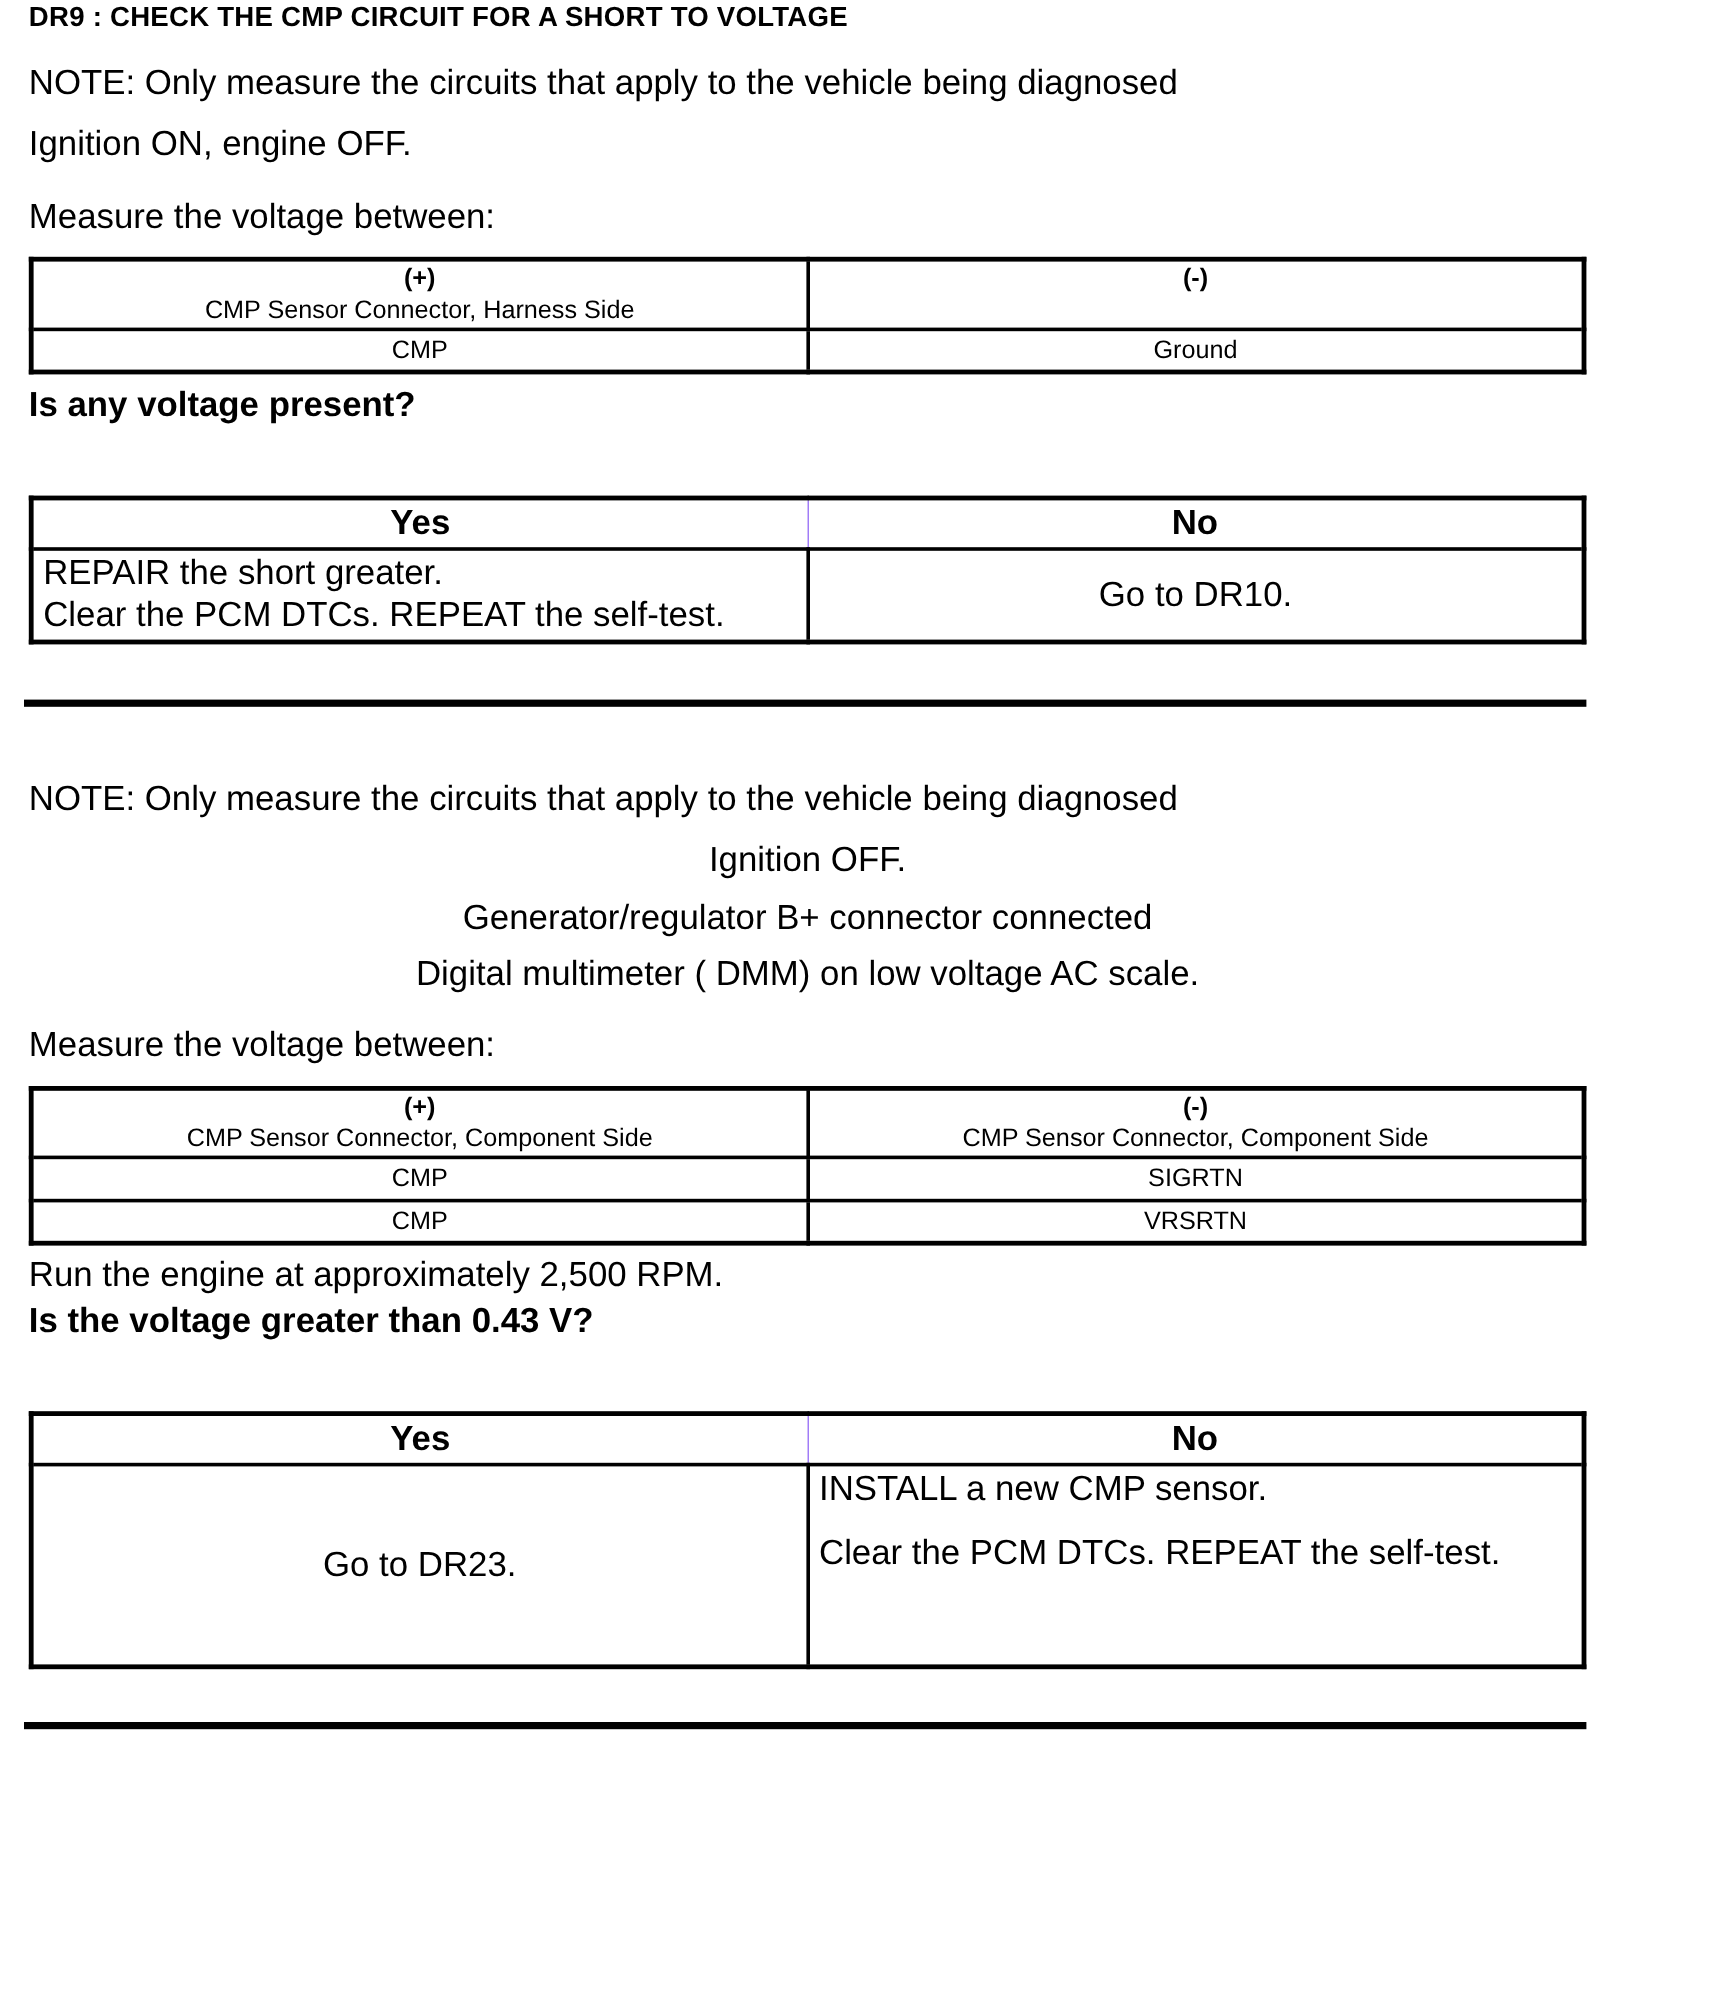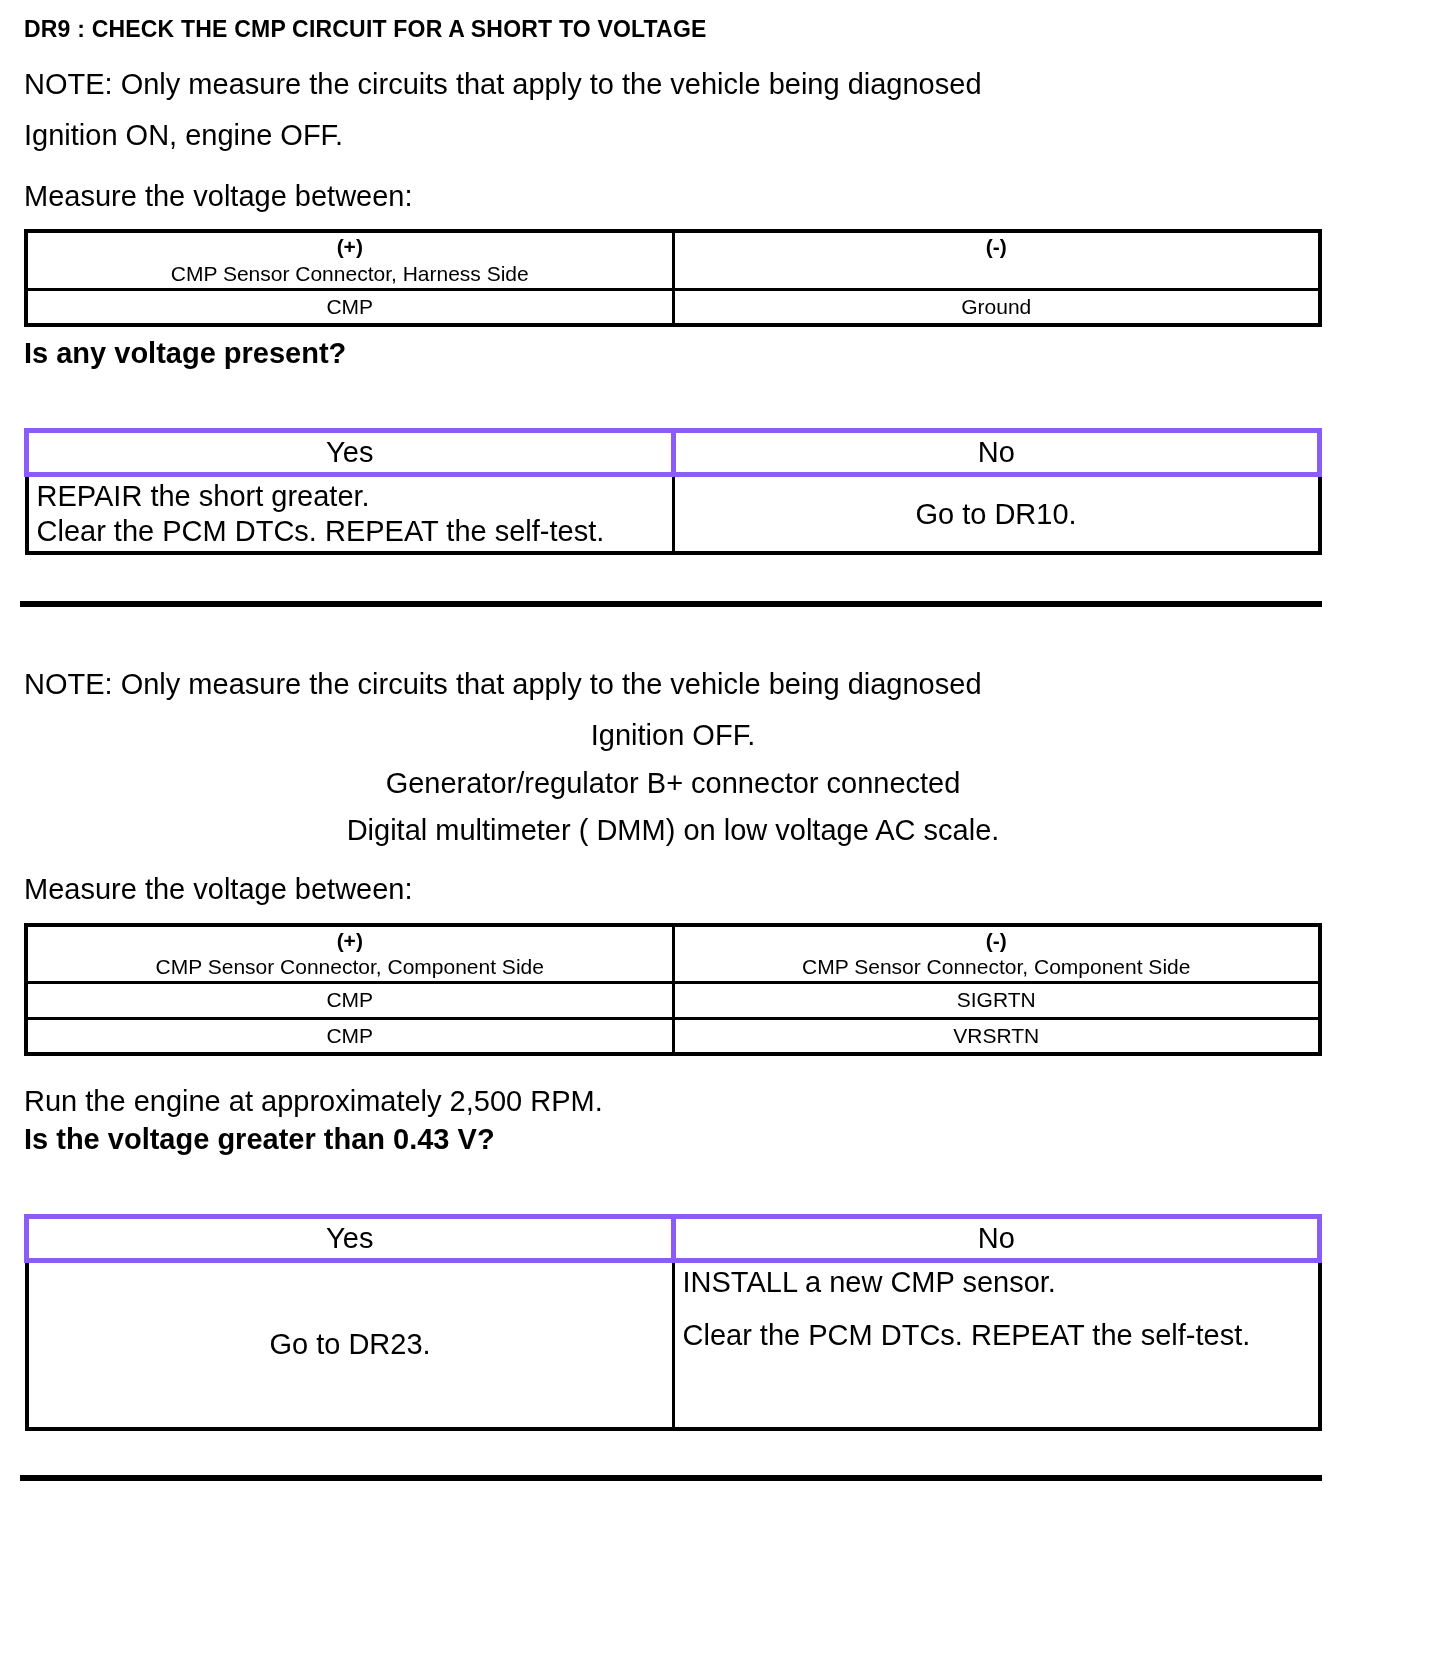--- a/index.html
+++ b/index.html
@@ -7,21 +7,21 @@
   body {
     font-family: "Liberation Sans", sans-serif;
     color: #000;
     -webkit-font-smoothing: antialiased;
   }
   .page {
     position: relative;
     width: 1440px;
     height: 1658px;
     background: #fff;
-    padding: 16px 118px 0 24px;
+    padding: 1px 118px 0 24px;
     overflow: hidden;
   }
   .step-heading {
     font-size: 23px;
     font-weight: bold;
     margin: 0 0 24px 0;
     letter-spacing: 0.2px;
   }
   .body-line {
     font-size: 29px;
@@ -60,23 +60,23 @@
   .meas-table th { font-weight: normal; }
   .meas-table .sign { font-size: 21px; font-weight: bold; line-height: 1.25; }
   .meas-table .sub  { font-size: 21px; line-height: 1.25; }
   .meas-table td { font-size: 21px; line-height: 1.45; }
 
   .decision-table {
     border: 4px solid #000;
     margin: 0 0 0 0;
   }
   .decision-table th {
-    border: 5px solid #8b5cf6;
-    font-size: 29px;
-    font-weight: normal;
+    border: 1px solid #8b5cf6;
+    font-size: 29px;
+    font-weight: bold;
     text-align: center;
     padding: 3px 6px;
   }
   .decision-table td {
     border: 3px solid #000;
     font-size: 29px;
     line-height: 1.2;
     padding: 2px 8px;
   }
   .decision-table td.left-top { text-align: left; vertical-align: top; }
@@ -173,21 +173,21 @@
           <td>CMP</td>
           <td>SIGRTN</td>
         </tr>
         <tr>
           <td>CMP</td>
           <td>VRSRTN</td>
         </tr>
       </tbody>
     </table>
 
-    <p class="body-line" style="margin-top:28px; margin-bottom:4px">Run the engine at approximately 2,500 RPM.</p>
+    <p class="body-line" style="margin-top:8px; margin-bottom:4px">Run the engine at approximately 2,500 RPM.</p>
     <p class="question pre-table" style="margin-top:4px">Is the voltage greater than 0.43 V?</p>
 
     <table class="decision-table">
       <thead>
         <tr>
           <th>Yes</th>
           <th>No</th>
         </tr>
       </thead>
       <tbody>

